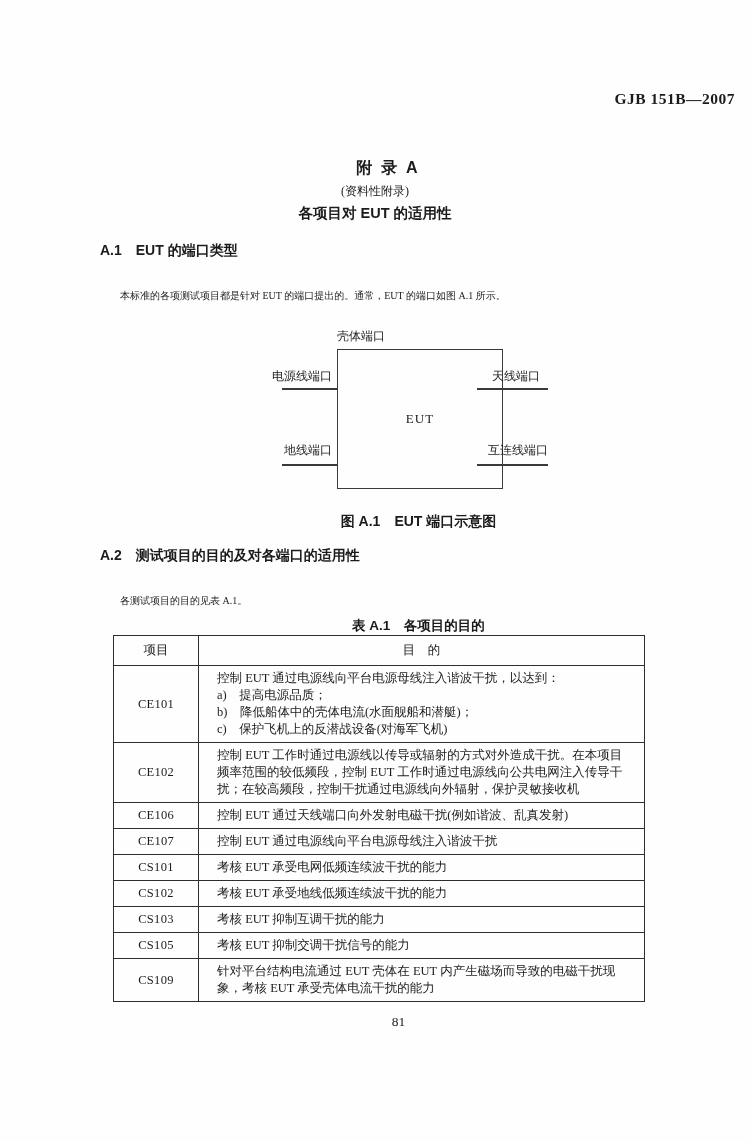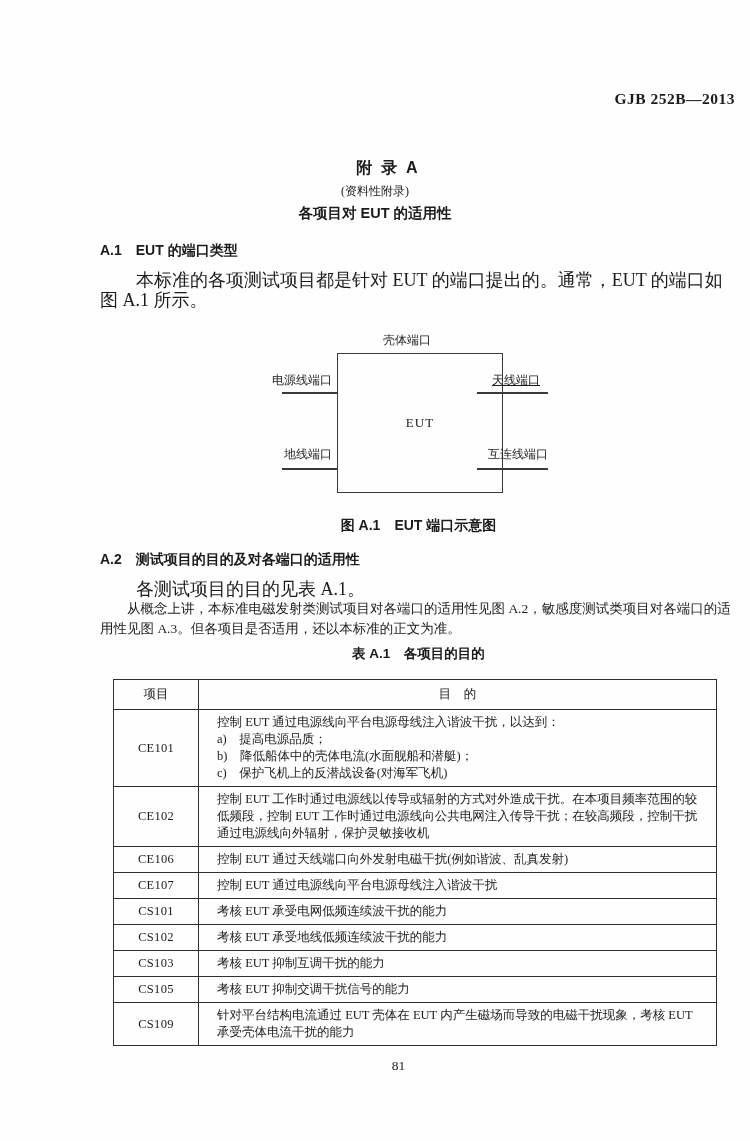--- a/index.html
+++ b/index.html
@@ -16,21 +16,21 @@
   }
   .title-block { position:absolute; top:156px; left:0; width:100%; text-align:center; }
   .title-line1 { font-family:"Liberation Sans","DejaVu Sans",sans-serif; font-weight:bold; font-size:16px; white-space:pre; line-height:24px;padding-left:24px; }
   .title-line2 { font-size:12px; line-height:22px; }
   .title-line3 { font-family:"Liberation Sans","DejaVu Sans",sans-serif; font-weight:bold; font-size:14.5px; line-height:23px; }
   .content { position:absolute; top:241px; left:100px; width:637px; }
   .sec-heading {
     font-family:"Liberation Sans","DejaVu Sans",sans-serif;
     font-weight:bold; font-size:14px; line-height:18px;
   }
-  .para { font-size:18px; line-height:20px; text-indent:2em; margin-top:11px; }
+  .para { font-size:10px; line-height:20px; text-indent:2em; margin-top:27px; }
   .para-tight { font-size:13.5px; line-height:20px; text-indent:2em; }
 
   
   .figure-area { position:relative; height:180px; margin-top:20px; }
   .fig-label { position:absolute; font-size:12px; white-space:nowrap; }
   .eut-box {
     position:absolute; left:237px; top:23px; width:166px; height:140px;
     border:1.5px solid #3a3a3a; display:flex; align-items:center; justify-content:center;
     font-size:13px; letter-spacing:1px; background:#fefefe;
   }
@@ -38,71 +38,70 @@
   .fig-caption {
     text-align:center; margin-top:7px;
     font-family:"Liberation Sans","DejaVu Sans",sans-serif; font-weight:bold; font-size:14px;
   }
   .a2-heading { margin-top:15px; }
   .table-title {
     text-align:center; margin-top:6px;
     font-family:"Liberation Sans","DejaVu Sans",sans-serif; font-weight:bold; font-size:13.5px;
   }
   table.purpose {
-    border-collapse:collapse; margin-left:13px; margin-top:16px; width:604px;
+    border-collapse:collapse; margin-left:13px; margin-top:0; width:532px;
     font-size:12.5px; table-layout:fixed;
   }
   table.purpose th, table.purpose td {
     border:1px solid #2e2e2e; vertical-align:middle;
   }
   table.purpose th { font-weight:normal; font-size:12.5px; padding:6px 4px; }
   .col-item { width:85px; }
   td.cell-item { text-align:center; font-family:"Liberation Serif","DejaVu Serif",serif; letter-spacing:0.3px; }
   td.cell-purpose { padding:4px 18px; line-height:17px; }
   td.cell-purpose div { line-height:17px; }
   .page-num { font-size:13.5px; text-align:center; padding-right:40px; margin-top:12px; }
 </style>
 </head>
 <body>
 
 <div class="page">
 
-  <div class="doc-number">GJB 252B—2013</div>
+  <div class="doc-number">GJB 151B—2007</div>
 
   <div class="title-block">
     <div class="title-line1">附  录  A</div>
     <div class="title-line2">(资料性附录)</div>
     <div class="title-line3">各项目对 EUT 的适用性</div>
   </div>
 
   <div class="content">
 
     <div class="sec-heading">A.1　EUT 的端口类型</div>
     <div class="para">本标准的各项测试项目都是针对 EUT 的端口提出的。通常，EUT 的端口如图 A.1 所示。</div>
 
     <div class="figure-area">
-      <div class="fig-label" style="left:237px; top:2px; width:140px; text-align:center;">壳体端口</div>
+      <div class="fig-label" style="left:237px; top:2px; width:140px; ">壳体端口</div>
       <div class="eut-box">
         <span>EUT</span>
       </div>
       <div class="fig-label" style="left:170px; top:42px; width:62px; text-align:right;">电源线端口</div>
       <div class="fig-line" style="left:182px; top:62px; width:55px;"></div>
-      <div class="fig-label" style="left:392px; top:42px;text-decoration:underline;">天线端口</div>
+      <div class="fig-label" style="left:392px; top:42px;">天线端口</div>
       <div class="fig-line" style="left:377px; top:62px; width:71px;"></div>
       <div class="fig-label" style="left:170px; top:116px; width:62px; text-align:right;">地线端口</div>
       <div class="fig-line" style="left:182px; top:138px; width:55px;"></div>
       <div class="fig-label" style="left:388px; top:116px;">互连线端口</div>
       <div class="fig-line" style="left:377px; top:138px; width:71px;"></div>
     </div>
 
     <div class="fig-caption">图 A.1　EUT 端口示意图</div>
 
     <div class="sec-heading a2-heading">A.2　测试项目的目的及对各端口的适用性</div>
     <div class="para">各测试项目的目的见表 A.1。</div>
-    <div class="para-tight">从概念上讲，本标准电磁发射类测试项目对各端口的适用性见图 A.2，敏感度测试类项目对各端口的适用性见图 A.3。但各项目是否适用，还以本标准的正文为准。</div>
 
     <div class="table-title">表 A.1　各项目的目的</div>
 
     <table class="purpose">
       <colgroup>
           <col class="col-item">
           <col>
         </colgroup>
       <thead>
         <tr>

